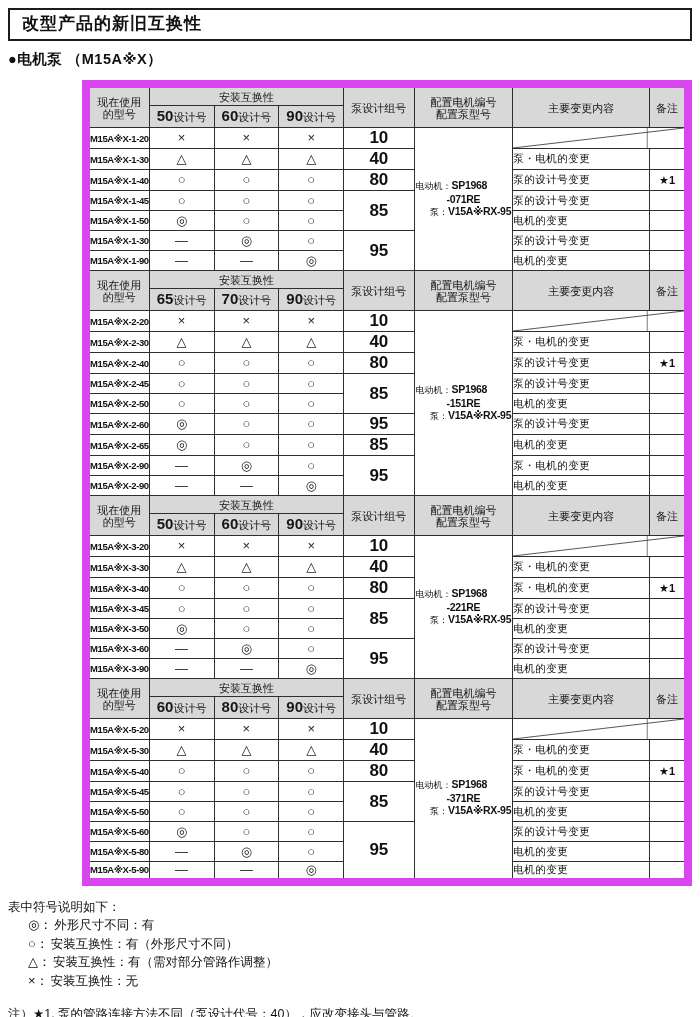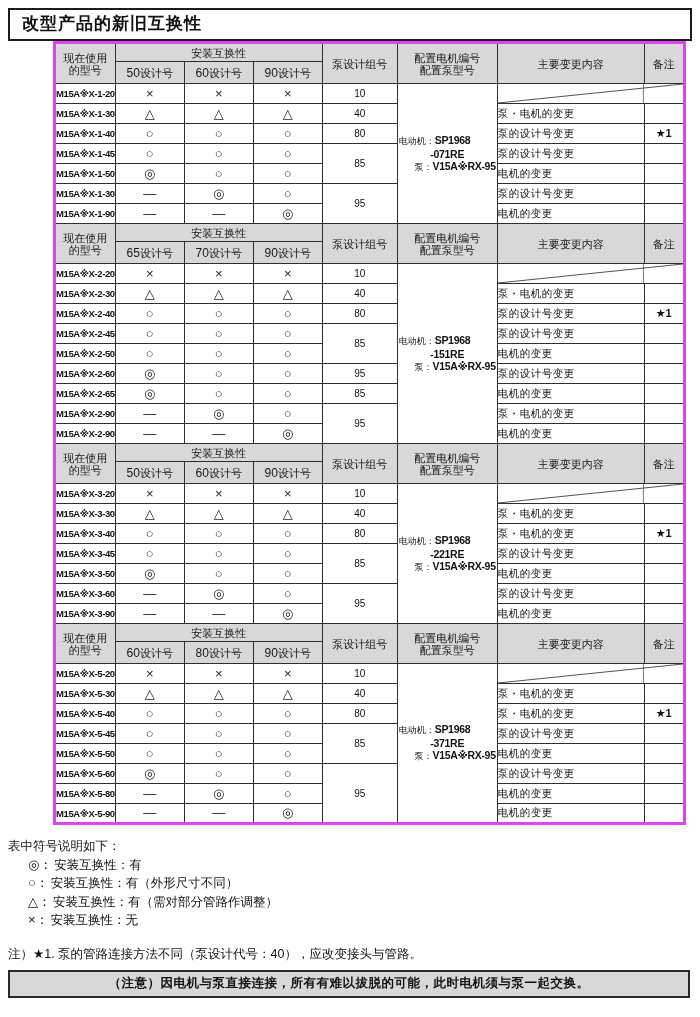--- a/index.html
+++ b/index.html
@@ -8,39 +8,39 @@
     padding:8px 8px 8px 8px;background:#fff;color:#111;
     font-family:"Liberation Sans","DejaVu Sans",sans-serif;
     overflow:hidden;position:relative;
   }
   .title-box{
     border:2px solid #1c1c1c;padding:2px 6px 4px 12px;
     font-size:17px;font-weight:700;letter-spacing:1px;
   }
   .subtitle{font-size:14.5px;font-weight:700;margin:9px 0 11px 0;letter-spacing:0.5px;}
   table.compat{
-    border-collapse:collapse;table-layout:fixed;margin-left:45px;
-    border:3px solid #d946ef;
+    border-collapse:collapse;table-layout:fixed;margin-left:74px;
+    border:8px solid #d946ef;
   }
   table.compat td{border:1px solid #2e2e2e;padding:0;overflow:hidden;vertical-align:middle;}
   tr.h1 td{height:17px;}
   tr.h2 td{height:21px;}
   td.hd{
     background:var(--header-bg,#d8d8d8);text-align:center;
     font-size:11px;line-height:12px;color:#161616;
   }
   .pre{white-space:pre-line;}
-  .hd .num{font-weight:400;font-size:12px;text-align:right;}
+  .hd .num{font-weight:700;font-size:15px;text-align:right;}
   tr.dr{height:20px;}
   td.model{
     font-weight:700;font-size:9.5px;letter-spacing:-0.4px;
     text-align:left;padding-left:2px;white-space:nowrap;
   }
   td.sym{text-align:center;font-size:13px;line-height:14px;color:#222;}
-  td.grp{text-align:center;font-weight:400;font-size:10px;}
+  td.grp{text-align:center;font-weight:700;font-size:17px;}
   td.motor{font-size:10px;padding:0 2px;}
   .mlbl{font-size:9px;}
   .mval{font-weight:700;font-size:10.5px;letter-spacing:-0.3px;}
   .m1{text-align:left;padding-left:1px;}
   .m2{text-align:center;}
   .m3{text-align:right;padding-right:1px;white-space:nowrap;}
   td.chg{font-size:10.5px;text-align:left;padding-left:6px;letter-spacing:0.5px;}
   td.rmk{text-align:center;font-weight:700;font-size:11px;}
   td.diag{position:relative;}
   td.diag svg{position:absolute;left:0;top:0;width:100%;height:100%;display:block;}
@@ -57,20 +57,21 @@
 </style>
 </head>
 <body>
 
 <div class="page">
 
   <div class="title-box">
     <span>改型产品的新旧互换性</span>
   </div>
 
+  <div class="subtitle">●电机泵 （M15A※X）</div>
 
   <table class="compat">
     <colgroup>
       <col style="width:57px">
         <col style="width:69px">
         <col style="width:69px">
         <col style="width:69px">
       <col style="width:75px">
         <col style="width:100px">
         <col style="width:147px">
@@ -441,21 +442,21 @@
           <td class="sym">—</td>
           <td class="sym">◎</td>
           <td class="chg">电机的变更</td>
           <td class="rmk"></td>
         </tr>
       </tbody>
   </table>
 
   <div class="legend">
     <div class="lintro">表中符号说明如下：</div>
-    <div class="litem"><span class="lsym">◎：</span><span>安装互换性：有</span></div>
+    <div class="litem"><span class="lsym">◎：</span><span>外形尺寸不同：有</span></div>
     <div class="litem"><span class="lsym">○：</span><span>安装互换性：有（外形尺寸不同）</span></div>
     <div class="litem"><span class="lsym">△：</span><span>安装互换性：有（需对部分管路作调整）</span></div>
     <div class="litem"><span class="lsym">×：</span><span>安装互换性：无</span></div>
     <div class="note1">注）★1. 泵的管路连接方法不同（泵设计代号：40），应改变接头与管路。</div>
   </div>
 
   <div class="notice">（注意）因电机与泵直接连接，所有有难以拔脱的可能，此时电机须与泵一起交换。</div>
 
 </div>
 

